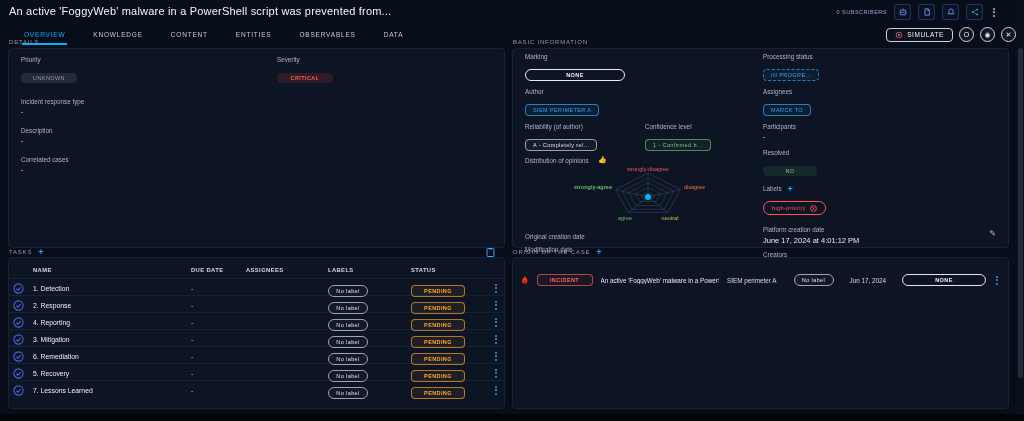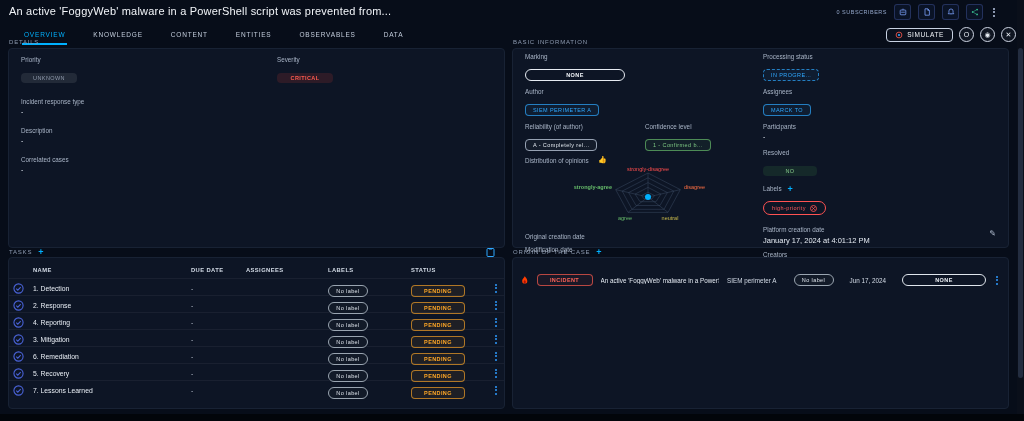--- a/index.html
+++ b/index.html
@@ -273,21 +273,21 @@
         <span class="chip chip-label-red">
           <span>high-priority</span>
           <svg width="7" height="7" viewBox="0 0 8 8">
               <circle cx="4" cy="4" r="3.4" fill="none" stroke="#ff5252" stroke-width="1"></circle>
               <path d="M2.6 2.6 5.4 5.4 M5.4 2.6 2.6 5.4" stroke="#ff5252" stroke-width="1"></path>
             </svg>
         </span>
       </div>
       <div class="field" style="margin-bottom:6px;">
         <div class="field-label">Platform creation date</div>
-        <div class="date-value">January 17, 2024 at 4:01:12 PM</div>
+        <div class="date-value">June 17, 2024 at 4:01:12 PM</div>
       </div>
       <div class="field" style="margin-bottom:7px;">
         <div class="field-label">Creators</div>
         <span class="chip chip-blue">AUTOMATION MANAGER</span>
       </div>
       <div class="label-head">
         <span class="field-label" style="margin:0;">Standard STIX ID</span>
         <span class="info-i">i</span>
       </div>
       <div class="stix-row">

